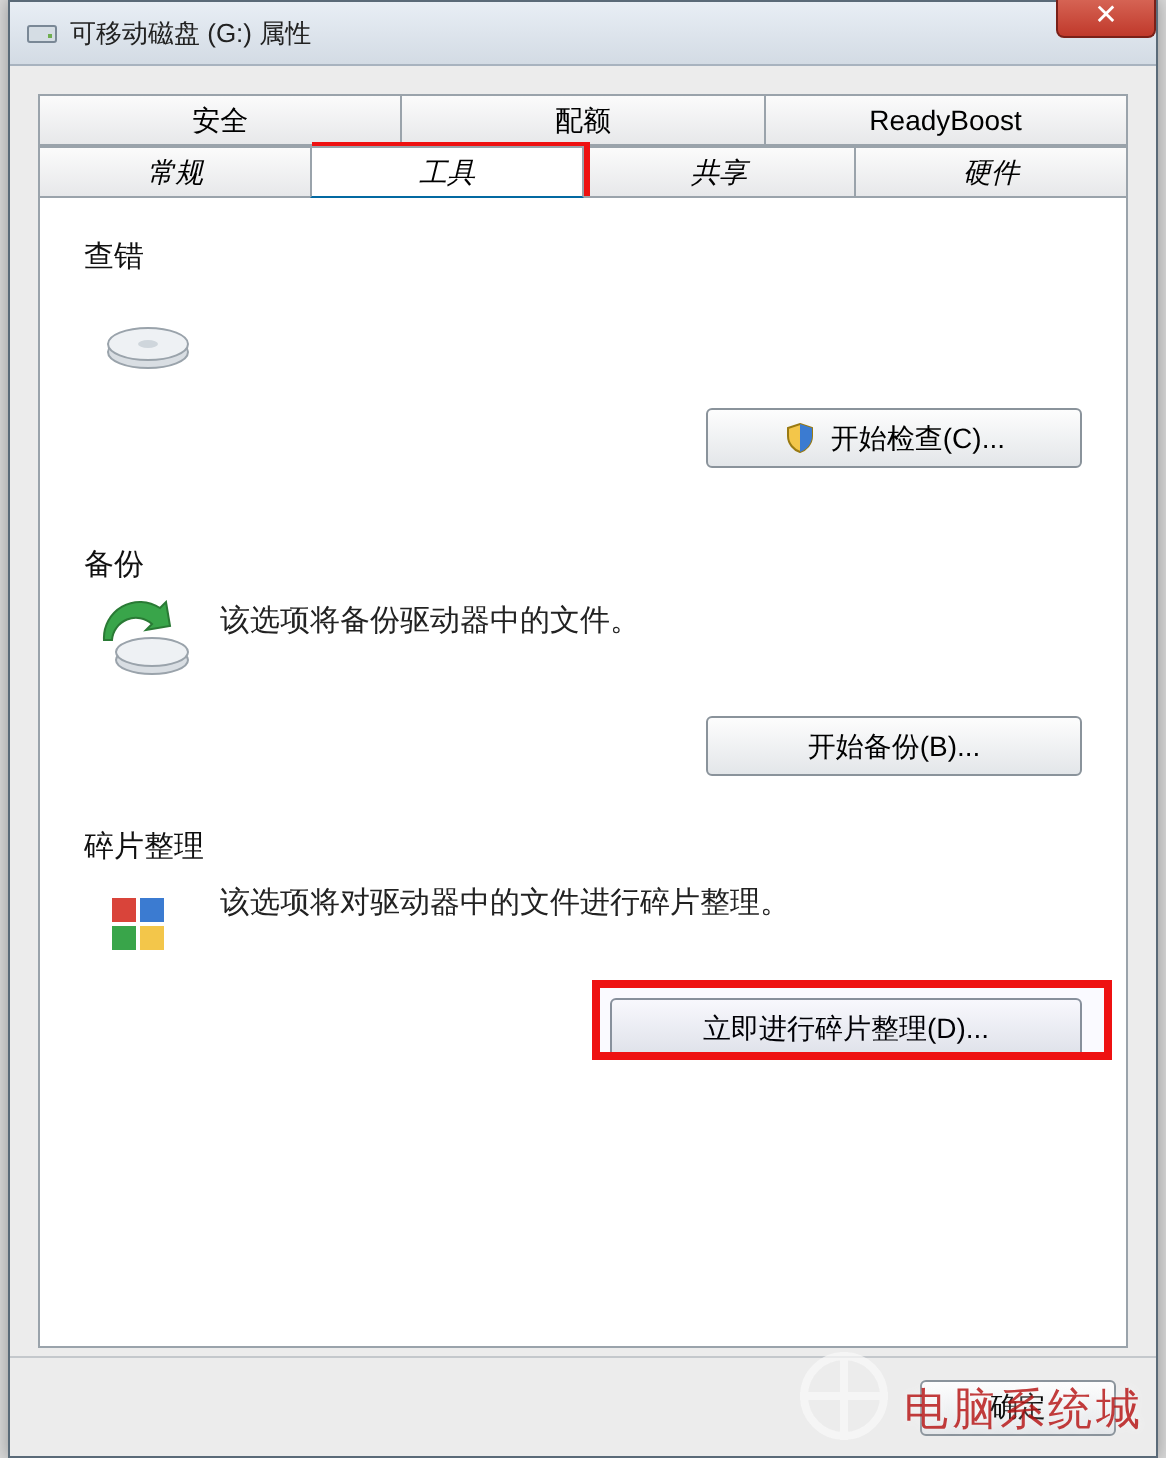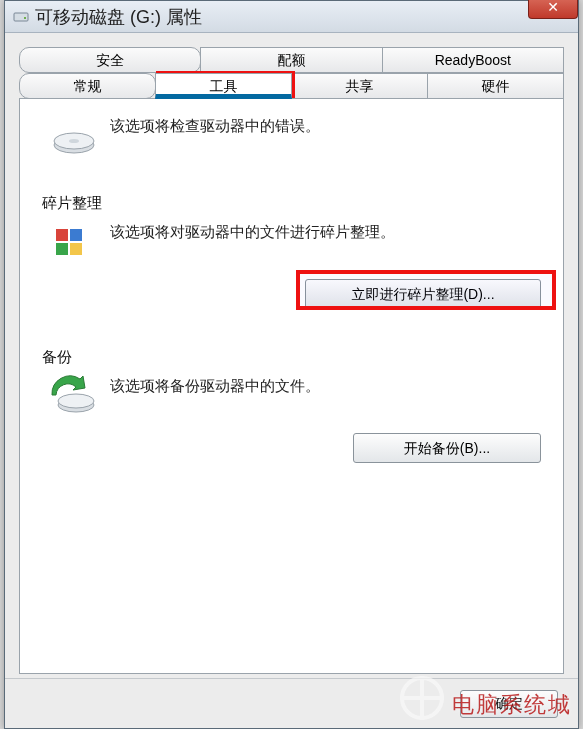--- a/index.html
+++ b/index.html
@@ -21,21 +21,21 @@
     }
     .titlebar {
       height: 32px;
       background: linear-gradient(#e8eef5, #d3dbe4);
       border-bottom: 1px solid #a8b3bf;
       display: flex; align-items: center;
       padding: 0 8px;
       position: relative;
     }
     .title-icon { width:16px; height:16px; margin-right:6px; display:inline-flex; }
-    .title-text { color:#222; font-size:18px; }
+    .title-text { color:#222; font-size:13px; }
     .close-btn {
       position:absolute; right:0; top:-4px;
       width:50px; height:22px;
       background: linear-gradient(#d96a5a,#c0392b);
       border:1px solid #7a2018; border-top:none;
       border-radius: 0 0 4px 4px;
       color:#fff; text-align:center; font-size:14px; line-height:20px;
       cursor:pointer;
     }
     .content {
@@ -43,24 +43,24 @@
     }
     .tabs { position:relative; height:52px; }
     .tab-row { display:flex; height:26px; }
     .tab {
       flex:1; border:1px solid #9aa3ab;
       background: linear-gradient(#fbfbfb,#e7e8ea);
       text-align:center; line-height:24px;
       font-size:14px; cursor:pointer;
       margin-left:-1px;
     }
-    .tab:first-child{ margin-left:0;border-radius:10px; }
-    .tab-row.row2{ position:relative; }
+    .tab:first-child{ margin-left:0; }
+    .tab-row.row2{ position:relative;font-style:italic; }
     .tab-active {
-      background:#fff; border-bottom:5px solid #0369a1;
+      background:#fff; border-bottom:1px solid #0369a1;
       position:relative; z-index:2;
     }
     .hl-tab { position:absolute; border:4px solid #e11; pointer-events:none; }
     .hl-tab.tools { left:137px; top:24px; width:139px; height:30px; }
     .tabpanel {
       position:absolute; left:0; right:0; top:51px; bottom:0;
       background:#fff; border:1px solid #9aa3ab;
       padding:16px 18px;
     }
     .group { margin-bottom:26px; position:relative; }
@@ -132,31 +132,59 @@
         <div class="tab tab-active">工具</div>
         <div class="tab">共享</div>
         <div class="tab">硬件</div>
       </div>
       <div class="hl-tab tools"></div>
     </div>
 
     <div class="tabpanel">
 
       <div class="group">
+        <div class="group-title">查错</div>
         <div class="group-body">
           <div class="group-icon">
             <svg viewBox="0 0 48 40">
                 <ellipse cx="24" cy="30" rx="20" ry="8" fill="#d9dee3" stroke="#9aa3ab"></ellipse>
                 <ellipse cx="24" cy="26" rx="20" ry="8" fill="#eef1f4" stroke="#9aa3ab"></ellipse>
                 <ellipse cx="24" cy="26" rx="5" ry="2" fill="#cfd6dc"></ellipse>
               </svg>
           </div>
-          <div class="group-desc">该选项将检查驱动器中的错误。</div>
+        </div>
+        <div class="btn-row">
+          <button class="btn">
+            <span class="shield">
+              <svg viewBox="0 0 16 16">
+                  <path d="M8 1l6 2v4c0 4-3 7-6 8-3-1-6-4-6-8V3z" fill="#f3c64a" stroke="#9a7a12"></path>
+                  <path d="M8 1v14c3-1 6-4 6-8V3z" fill="#3b7bd1"></path>
+                </svg>
+            </span>
+            <span>开始检查(C)...</span>
+          </button>
         </div>
         <div class="divider"></div>
+      </div>
+
+      <div class="group">
+        <div class="group-title">备份</div>
+        <div class="group-body">
+          <div class="group-icon">
+            <svg viewBox="0 0 48 40">
+                <ellipse cx="26" cy="30" rx="18" ry="7" fill="#d9dee3" stroke="#9aa3ab"></ellipse>
+                <ellipse cx="26" cy="26" rx="18" ry="7" fill="#eef1f4" stroke="#9aa3ab"></ellipse>
+                <path d="M6 20a12 12 0 0 1 20-8l-3 3 12-2-2-12-3 3A18 18 0 0 0 2 20z" fill="#39a54a" stroke="#2a7a35"></path>
+              </svg>
+          </div>
+          <div class="group-desc">该选项将备份驱动器中的文件。</div>
+        </div>
+        <div class="btn-row">
+          <button class="btn">开始备份(B)...</button>
+        </div>
       </div>
 
       <div class="group">
         <div class="group-title">碎片整理</div>
         <div class="group-body">
           <div class="group-icon">
             <svg viewBox="0 0 48 40">
                 <rect x="6" y="8" width="12" height="12" fill="#d9443a"></rect>
                 <rect x="20" y="8" width="12" height="12" fill="#3b7bd1"></rect>
                 <rect x="6" y="22" width="12" height="12" fill="#39a54a"></rect>
@@ -165,37 +193,20 @@
           </div>
           <div class="group-desc">该选项将对驱动器中的文件进行碎片整理。</div>
         </div>
         <div class="btn-row">
           <button class="btn" style="min-width:236px">立即进行碎片整理(D)...</button>
         </div>
         <div class="hl-btn"></div>
         <div class="divider"></div>
       </div>
 
-      <div class="group">
-        <div class="group-title">备份</div>
-        <div class="group-body">
-          <div class="group-icon">
-            <svg viewBox="0 0 48 40">
-                <ellipse cx="26" cy="30" rx="18" ry="7" fill="#d9dee3" stroke="#9aa3ab"></ellipse>
-                <ellipse cx="26" cy="26" rx="18" ry="7" fill="#eef1f4" stroke="#9aa3ab"></ellipse>
-                <path d="M6 20a12 12 0 0 1 20-8l-3 3 12-2-2-12-3 3A18 18 0 0 0 2 20z" fill="#39a54a" stroke="#2a7a35"></path>
-              </svg>
-          </div>
-          <div class="group-desc">该选项将备份驱动器中的文件。</div>
-        </div>
-        <div class="btn-row">
-          <button class="btn">开始备份(B)...</button>
-        </div>
-      </div>
-
     </div>
   </div>
 
   <div class="footer">
     <button class="fbtn">确定</button>
   </div>
 
   <div class="watermark">
     <span class="wm-logo"></span>
     <span>电脑系统城</span>

